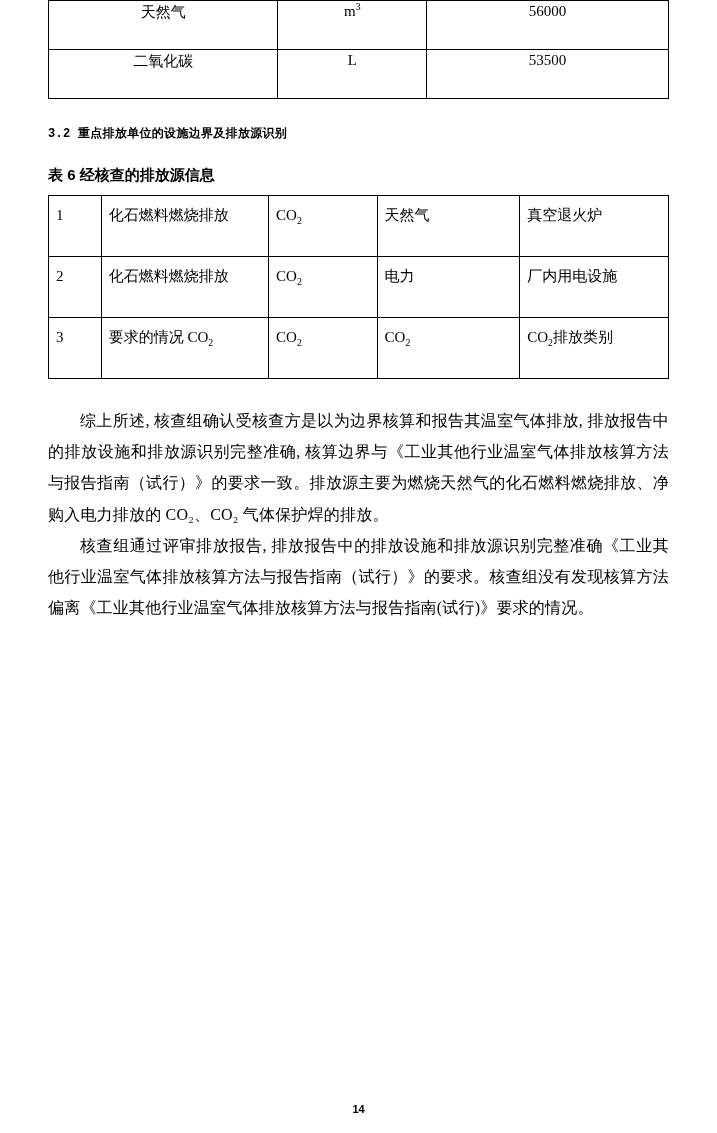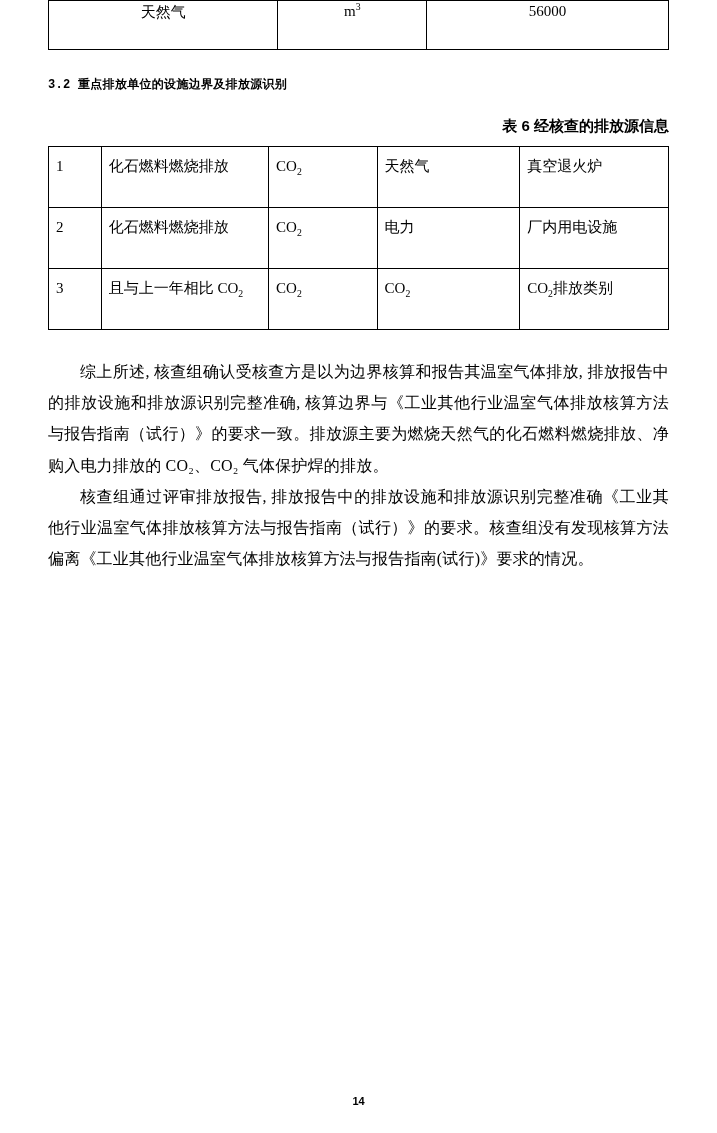--- a/index.html
+++ b/index.html
@@ -70,21 +70,21 @@
     font-size: 16px;
     line-height: 1.95;
     margin: 0 0 0 0;
     text-align: justify;
     text-indent: 2em;
     letter-spacing: 0.2px;
   }
 
   
   .tbl-caption {
-    text-align: right;
+    text-align: left;
     font-family: "Liberation Sans", "DejaVu Sans", sans-serif;
     font-weight: bold;
     font-size: 15px;
     margin: 24px 0 10px 0;
   }
 
   
   .src-table col.s1 { width: 8.5%; }
   .src-table col.s2 { width: 27%; }
   .src-table col.s3 { width: 17.5%; }
@@ -100,21 +100,21 @@
     height: 86px;
     vertical-align: top;
   }
   .src-table .row td {
     height: 48px;
     vertical-align: top;
   }
 
   .page-number {
     position: absolute;
-    bottom: 26px;
+    bottom: 18px;
     left: 0;
     width: 717px;
     text-align: center;
     font-family: "Liberation Sans", "DejaVu Sans", sans-serif;
     font-size: 11px;
     font-weight: bold;
   }
 
   .gap-after-table { height: 26px; }
 </style>
@@ -127,20 +127,25 @@
     <colgroup>
         <col class="c1">
         <col class="c2">
         <col class="c3">
       </colgroup>
     <tbody>
       <tr>
         <td>天然气</td>
         <td><span>m</span><sup>3</sup></td>
         <td>56000</td>
+      </tr>
+      <tr>
+        <td>二氧化碳</td>
+        <td><span>L</span><sup></sup></td>
+        <td>53500</td>
       </tr>
     </tbody>
   </table>
 
   <h2 class="sec">3.2 重点排放单位的设施边界及排放源识别</h2>
 
 
   <div class="tbl-caption">表 6  经核查的排放源信息</div>
 
   <table class="tbl src-table">
@@ -161,21 +166,21 @@
       </tr>
       <tr class="row">
         <td>2</td>
         <td>化石燃料燃烧排放</td>
         <td><span>CO</span><sub>2</sub></td>
         <td>电力</td>
         <td>厂内用电设施</td>
       </tr>
       <tr class="row">
         <td>3</td>
-        <td><span>且与上一年相比 CO</span><sub>2</sub></td>
+        <td><span>要求的情况 CO</span><sub>2</sub></td>
         <td><span>CO</span><sub>2</sub></td>
         <td><span>CO</span><sub>2</sub></td>
         <td><span>CO</span><sub>2</sub><span>排放类别</span></td>
       </tr>
     </tbody>
   </table>
 
   <div class="gap-after-table"></div>
 
   <p class="para">综上所述, 核查组确认受核查方是以为边界核算和报告其温室气体排放, 排放报告中的排放设施和排放源识别完整准确, 核算边界与《工业其他行业温室气体排放核算方法与报告指南（试行）》的要求一致。排放源主要为燃烧天然气的化石燃料燃烧排放、净购入电力排放的 CO₂、CO₂ 气体保护焊的排放。</p>

